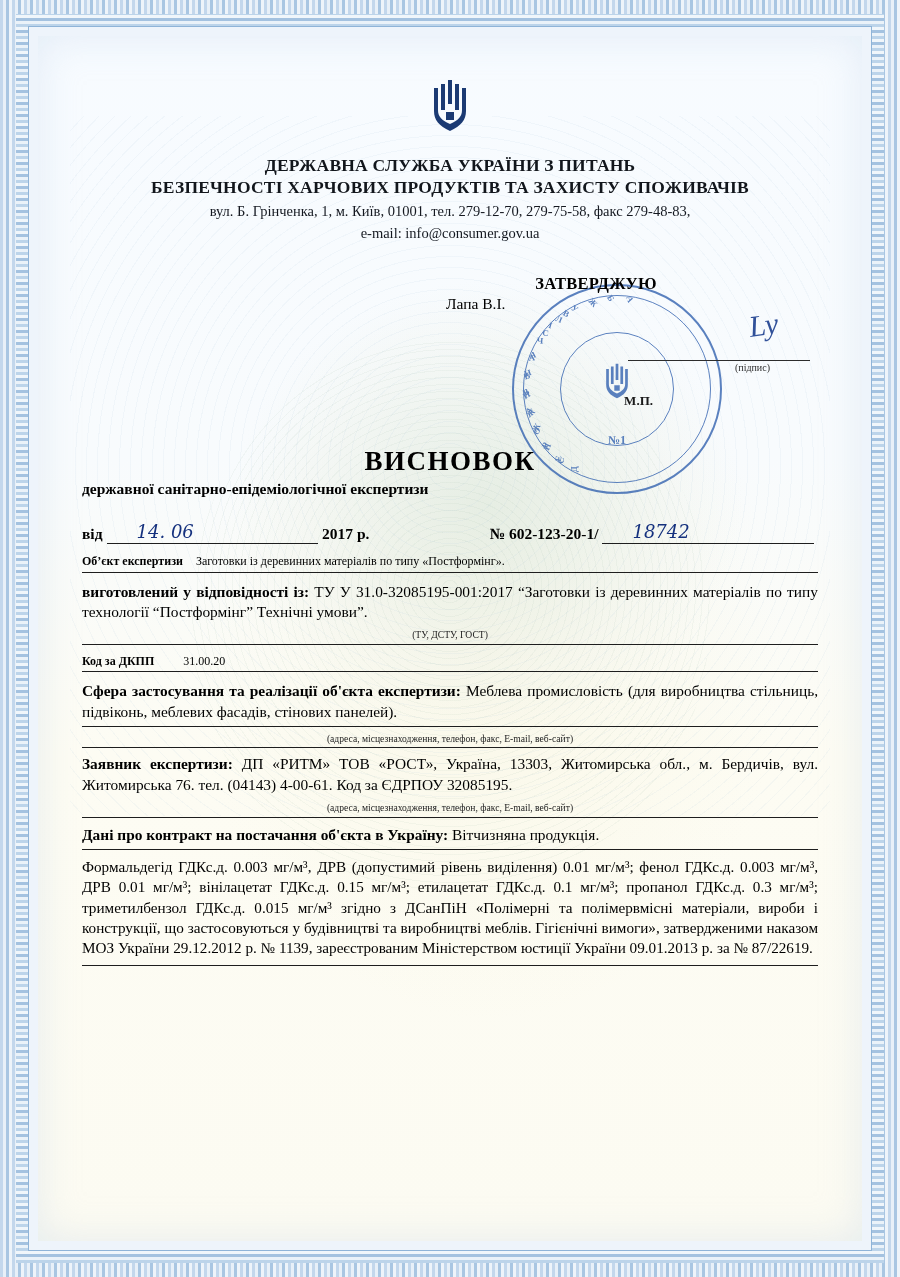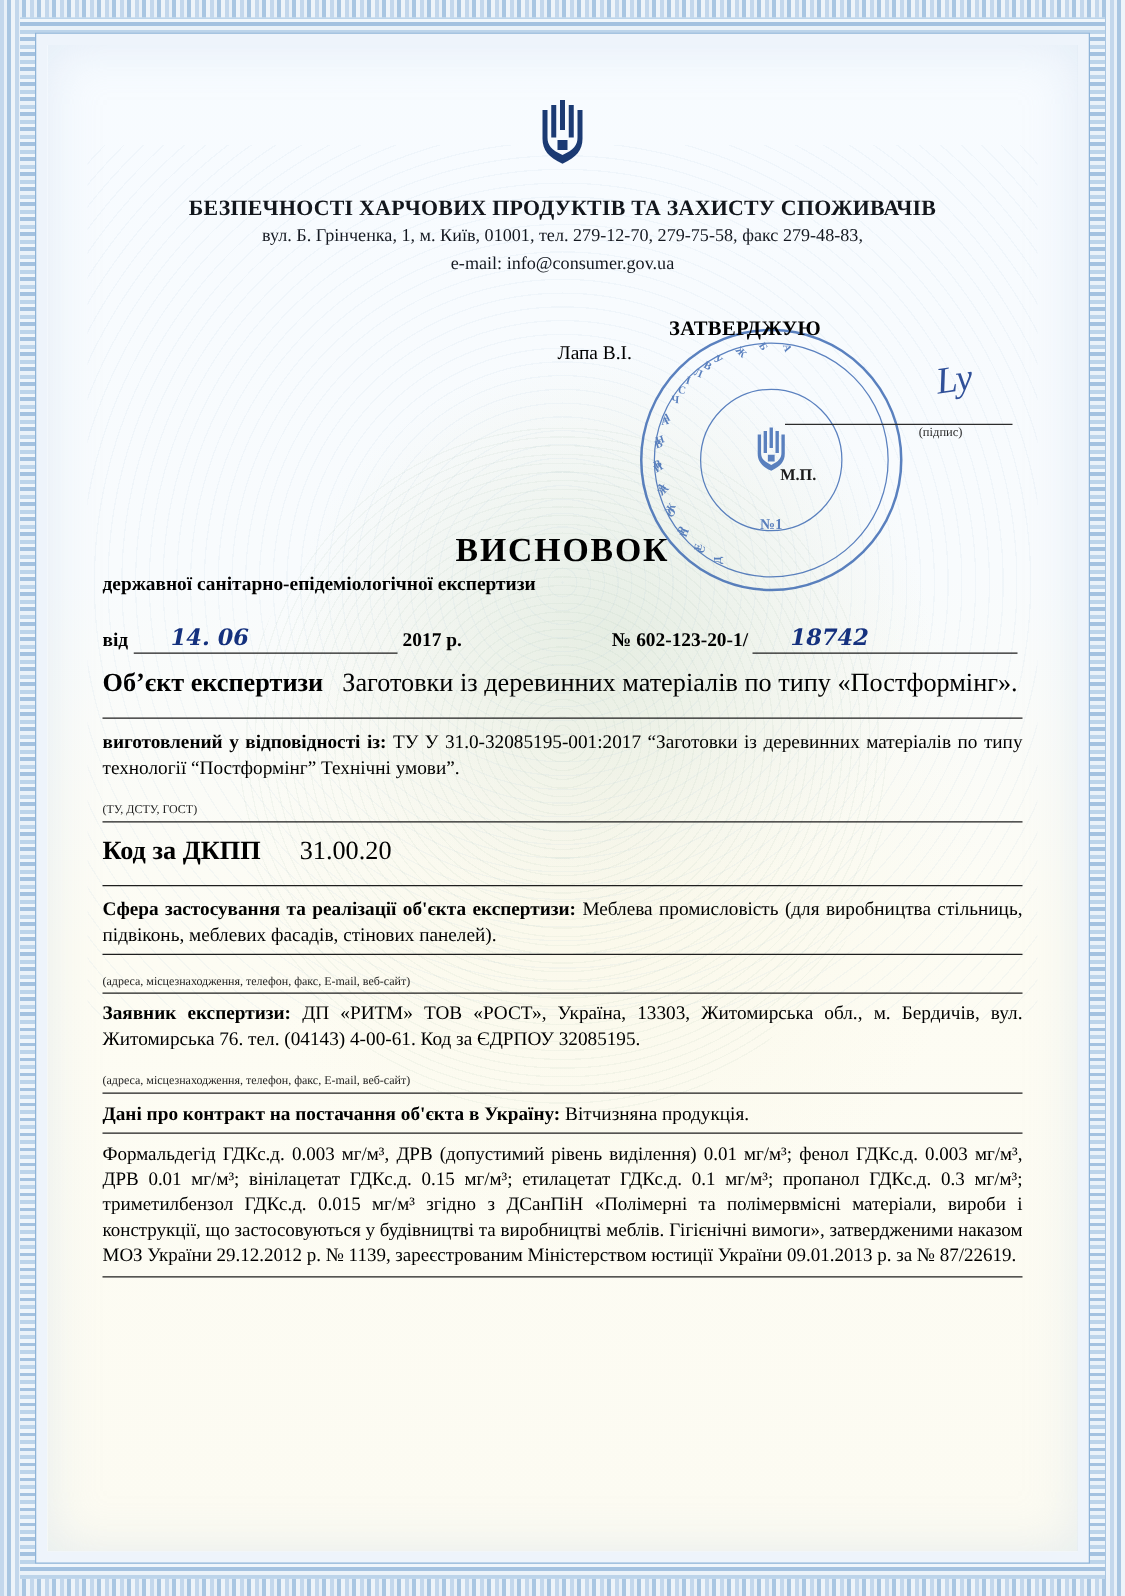--- a/index.html
+++ b/index.html
@@ -261,40 +261,40 @@
     margin-top: 26px;
     font-size: 15.5px;
   }
   .lbl-b { font-weight: bold; }
   .fill {
     flex: 1;
     border-bottom: 1px solid #1e1e1e;
     margin: 0 4px;
     position: relative;
     height: 19px;
-    font-weight: bold;
   }
   .fill .hand {
     position: absolute;
     left: 30px;
     bottom: 1px;
     font-size: 18px;
   }
   .field-block {
     margin-top: 9px;
-    font-size: 21px;
+    font-size: 12px;
     line-height: 1.34;
     border-bottom: 1px solid #1e1e1e;
-    padding-bottom: 14px;
+    padding-bottom: 2px;
   }
   .small-caption {
+    text-align: center;
     font-size: 9.6px;
     color: #222;
     line-height: 1.1;
-    margin-top: 17px;
+    margin-top: 7px;
   }
   .para {
     margin-top: 9px;
     font-size: 15.4px;
     line-height: 1.36;
     text-align: justify;
   }
   .body-just {
     margin-top: 7px;
     font-size: 15.2px;
@@ -321,20 +321,21 @@
         <svg width="44" height="62" viewBox="0 0 44 62" aria-hidden="true">
           <g fill="#1b3a73">
             <path d="M20 2h4v24h-4z"></path>
             <path d="M6 10h4v22c0 6 3 10 12 14 9-4 12-8 12-14V10h4v23c0 9-5 15-16 20C11 48 6 42 6 33z"></path>
             <path d="M13 6h4v26h-4zM27 6h4v26h-4z"></path>
             <path d="M18 34h8v8h-8z"></path>
           </g>
         </svg>
       </div>
 
+      <div class="org-title">ДЕРЖАВНА СЛУЖБА УКРАЇНИ З ПИТАНЬ</div>
       <div class="org-title">БЕЗПЕЧНОСТІ ХАРЧОВИХ ПРОДУКТІВ ТА ЗАХИСТУ СПОЖИВАЧІВ</div>
       <div class="org-contacts">вул. Б. Грінченка, 1, м. Київ, 01001, тел. 279-12-70, 279-75-58, факс 279-48-83,</div>
       <div class="org-contacts">e-mail: info@consumer.gov.ua</div>
 
       <div class="approve-wrap">
 
         <div class="stamp">
           <div class="stamp-text">
             <span style="transform:rotate(-150deg) translate(0,-96px) rotate(60deg)">Д</span>
             <span style="transform:rotate(-138deg) translate(0,-96px) rotate(60deg)">Е</span>

